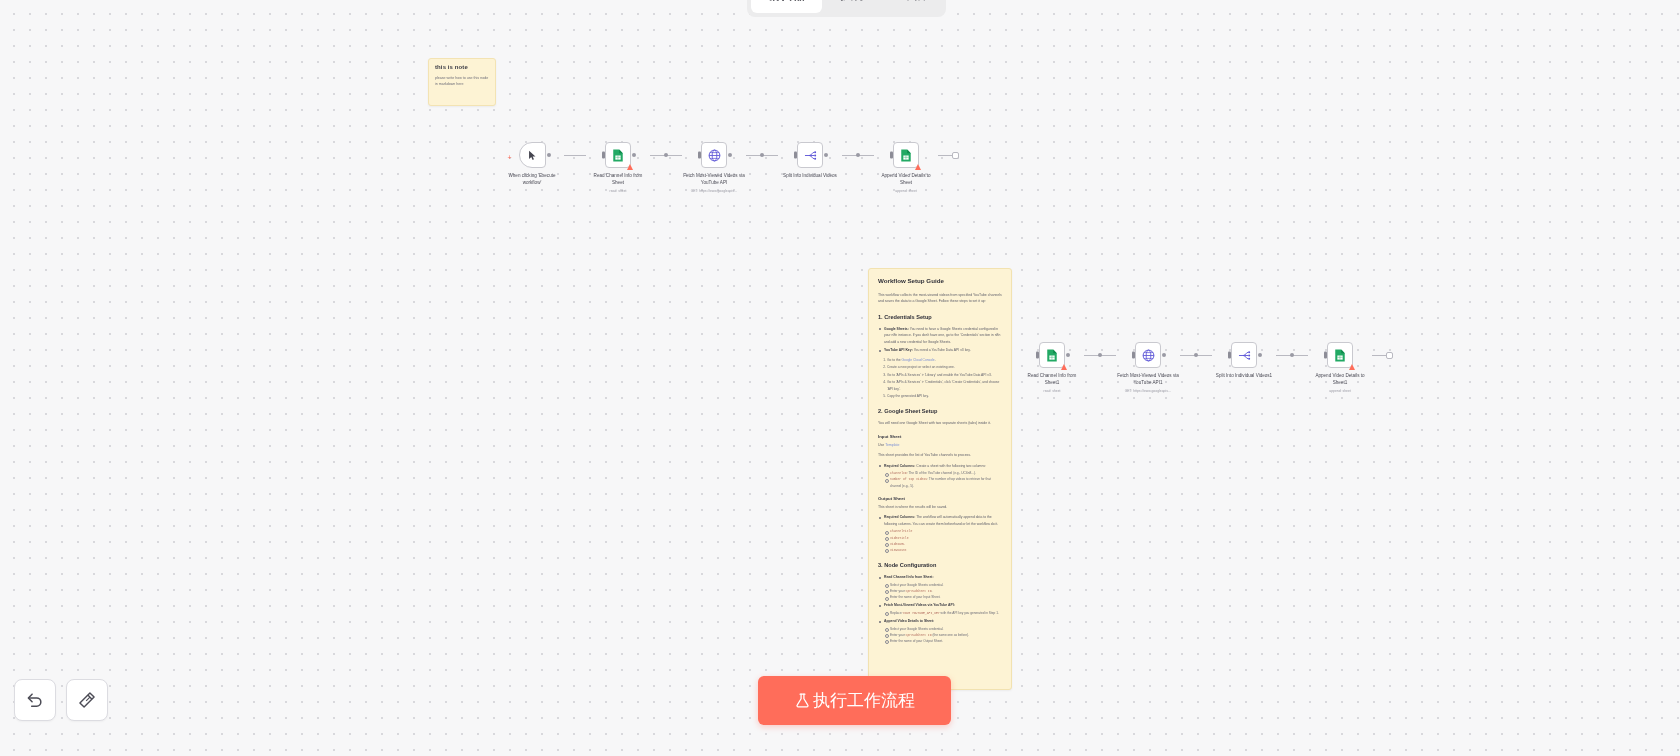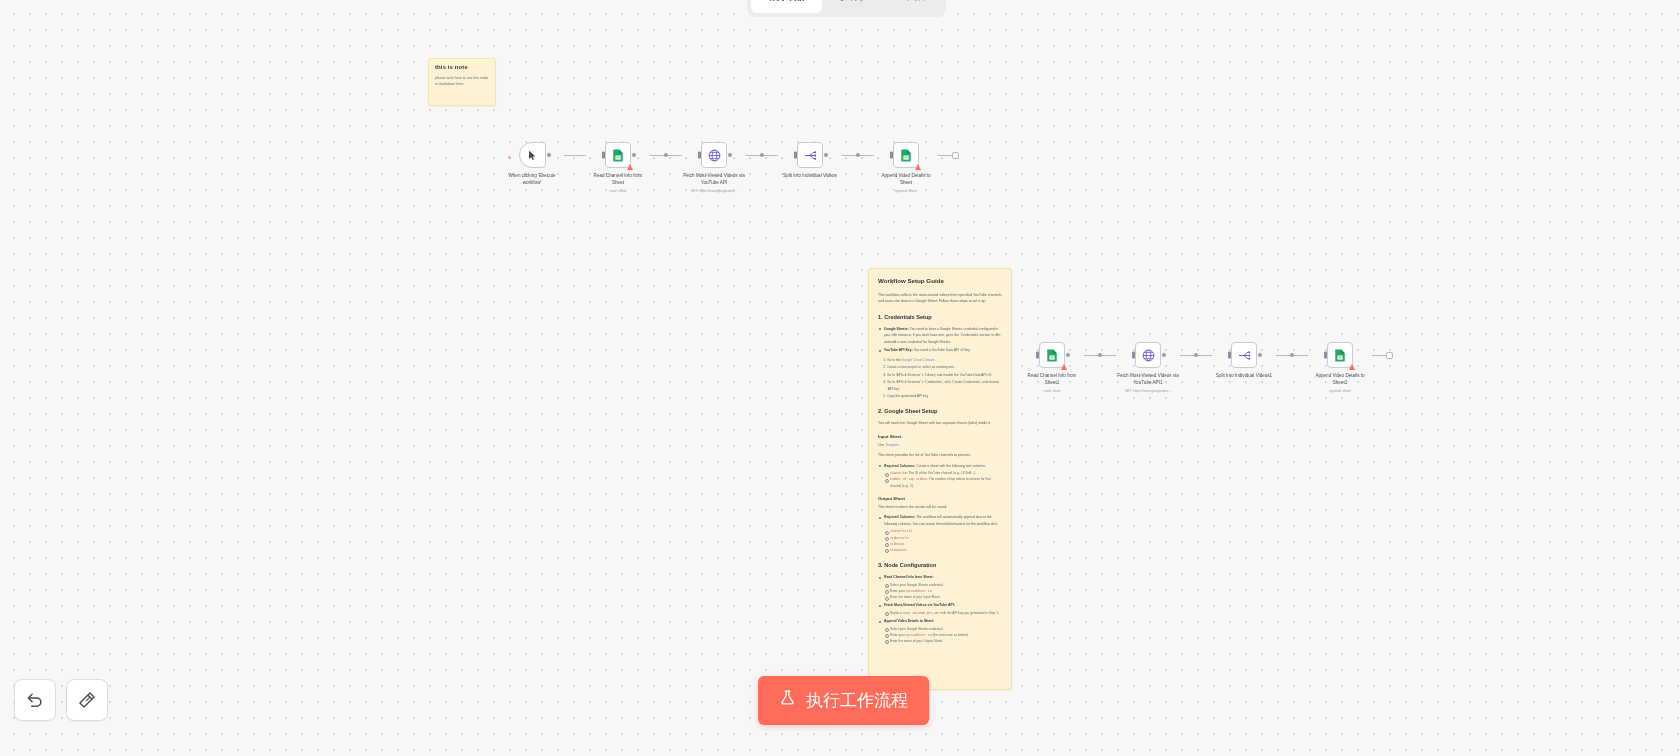--- a/index.html
+++ b/index.html
@@ -181,26 +181,26 @@
     border: 1px solid #dcdce1;
     border-radius: 8px;
     display: flex; align-items: center; justify-content: center;
     cursor: pointer;
     box-shadow: 0 1px 2px rgba(0,0,0,0.04);
   }
 
   
   .exec-btn {
     position: absolute; left: 758px; bottom: 31px;
-    display: flex; align-items: flex-start; gap: 10px;
+    display: flex; align-items: center; gap: 2px;
     background: #ff6d5a;
     color: #ffffff;
     border: none;
     border-radius: 6px;
-    padding: 13px 21px;
+    padding: 13px 36px;
     font-size: 17px;
     font-family: "Liberation Sans", sans-serif;
     cursor: pointer;
     box-shadow: 0 2px 6px rgba(255,109,90,0.32);
     white-space: nowrap;
   }
 </style>
 </head>
 <body>
 

